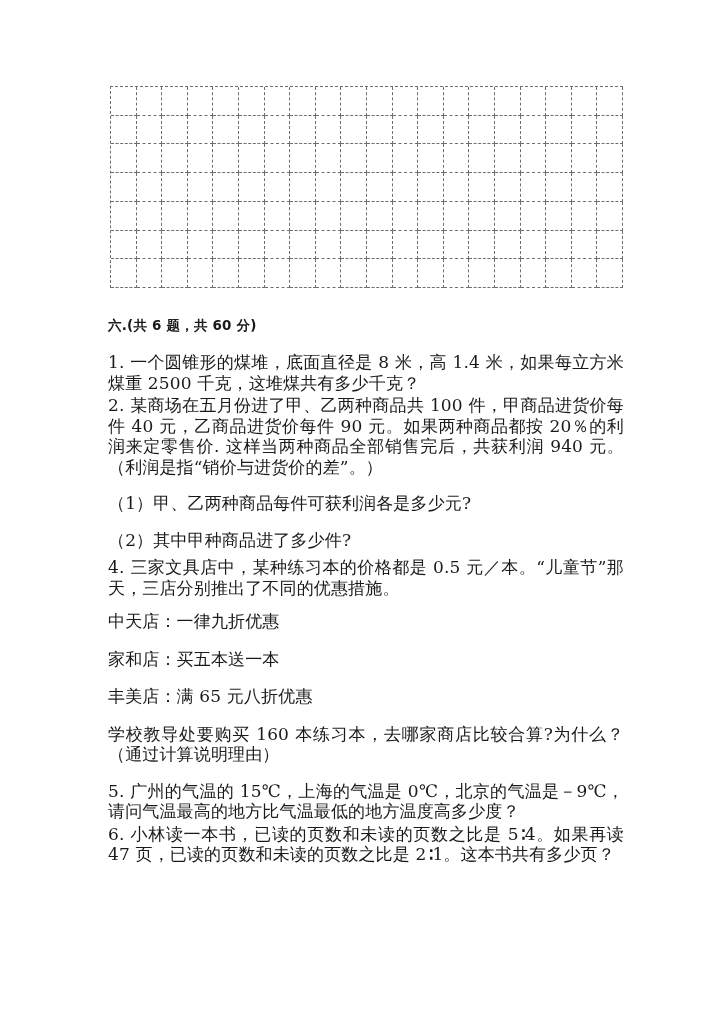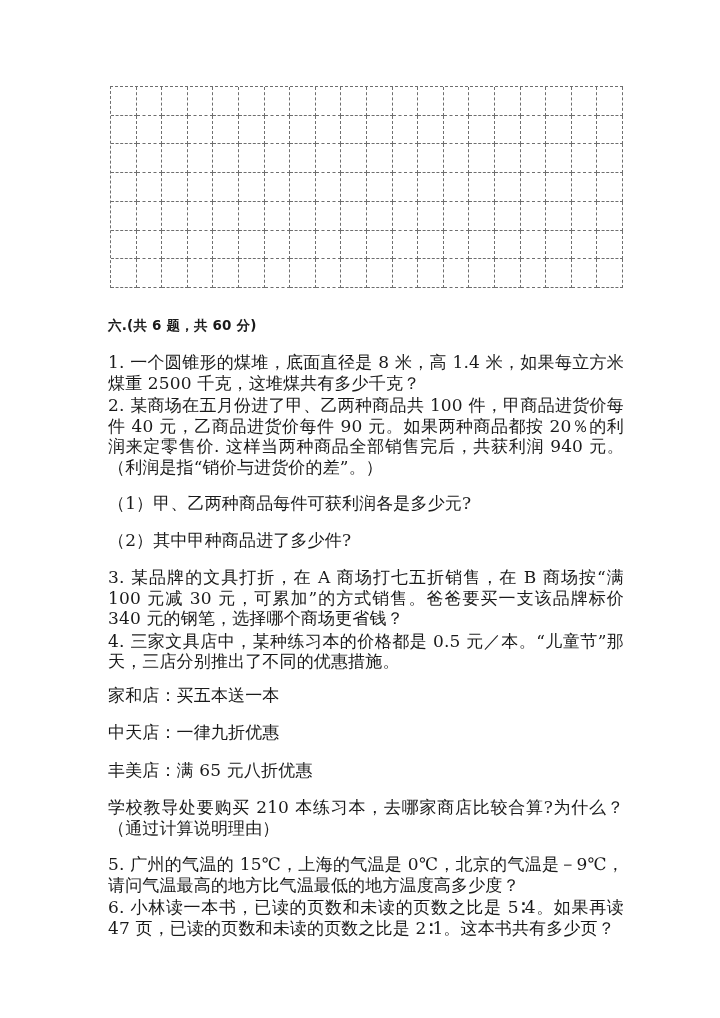--- a/index.html
+++ b/index.html
@@ -240,30 +240,29 @@
     <div class="section-heading">六.(共 6 题，共 60 分)</div>
 
     <p class="q tight">1. 一个圆锥形的煤堆，底面直径是 8 米，高 1.4 米，如果每立方米煤重 2500 千克，这堆煤共有多少千克？</p>
 
     <p class="q">2. 某商场在五月份进了甲、乙两种商品共 100 件，甲商品进货价每件 40 元，乙商品进货价每件 90 元。如果两种商品都按 20％的利润来定零售价. 这样当两种商品全部销售完后，共获利润 940 元。（利润是指“销价与进货价的差”。）</p>
 
     <p class="q sub">（1）甲、乙两种商品每件可获利润各是多少元?</p>
 
     <p class="q sub">（2）其中甲种商品进了多少件?</p>
 
-    <p class="q spaced tight">3. 某品牌的文具打折，在 A 商场打七五折销售，在 B 商场按“满 100 元减 30 元，可累加”的方式销售。爸爸要买一支该品牌标价 340 元的钢笔，选择哪个商场更省钱？</p>
 
     <p class="q tight">4. 三家文具店中，某种练习本的价格都是 0.5 元／本。“儿童节”那天，三店分别推出了不同的优惠措施。</p>
 
+    <p class="q store">中天店：一律九折优惠</p>
+
     <p class="q store">家和店：买五本送一本</p>
 
-    <p class="q store">中天店：一律九折优惠</p>
-
     <p class="q store">丰美店：满 65 元八折优惠</p>
 
-    <p class="q store">学校教导处要购买 210 本练习本，去哪家商店比较合算?为什么？（通过计算说明理由）</p>
+    <p class="q store">学校教导处要购买 160 本练习本，去哪家商店比较合算?为什么？（通过计算说明理由）</p>
 
     <p class="q spaced tight">5. 广州的气温的 15℃，上海的气温是 0℃，北京的气温是－9℃，请问气温最高的地方比气温最低的地方温度高多少度？</p>
 
     <p class="q">6. 小林读一本书，已读的页数和未读的页数之比是 5∶4。如果再读 47 页，已读的页数和未读的页数之比是 2∶1。这本书共有多少页？</p>
 
   </div>
 </div>
 
 </body></html>

